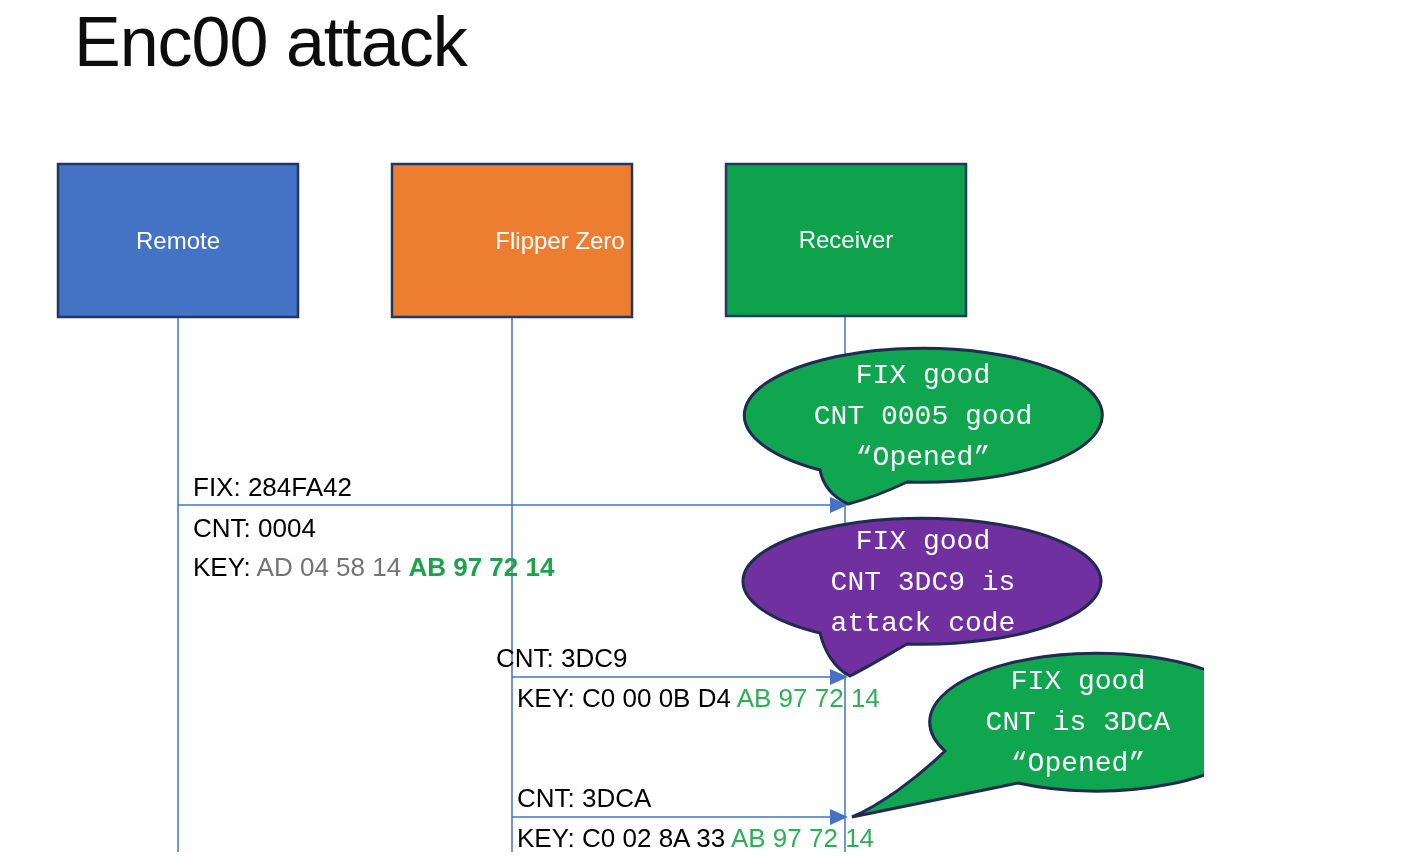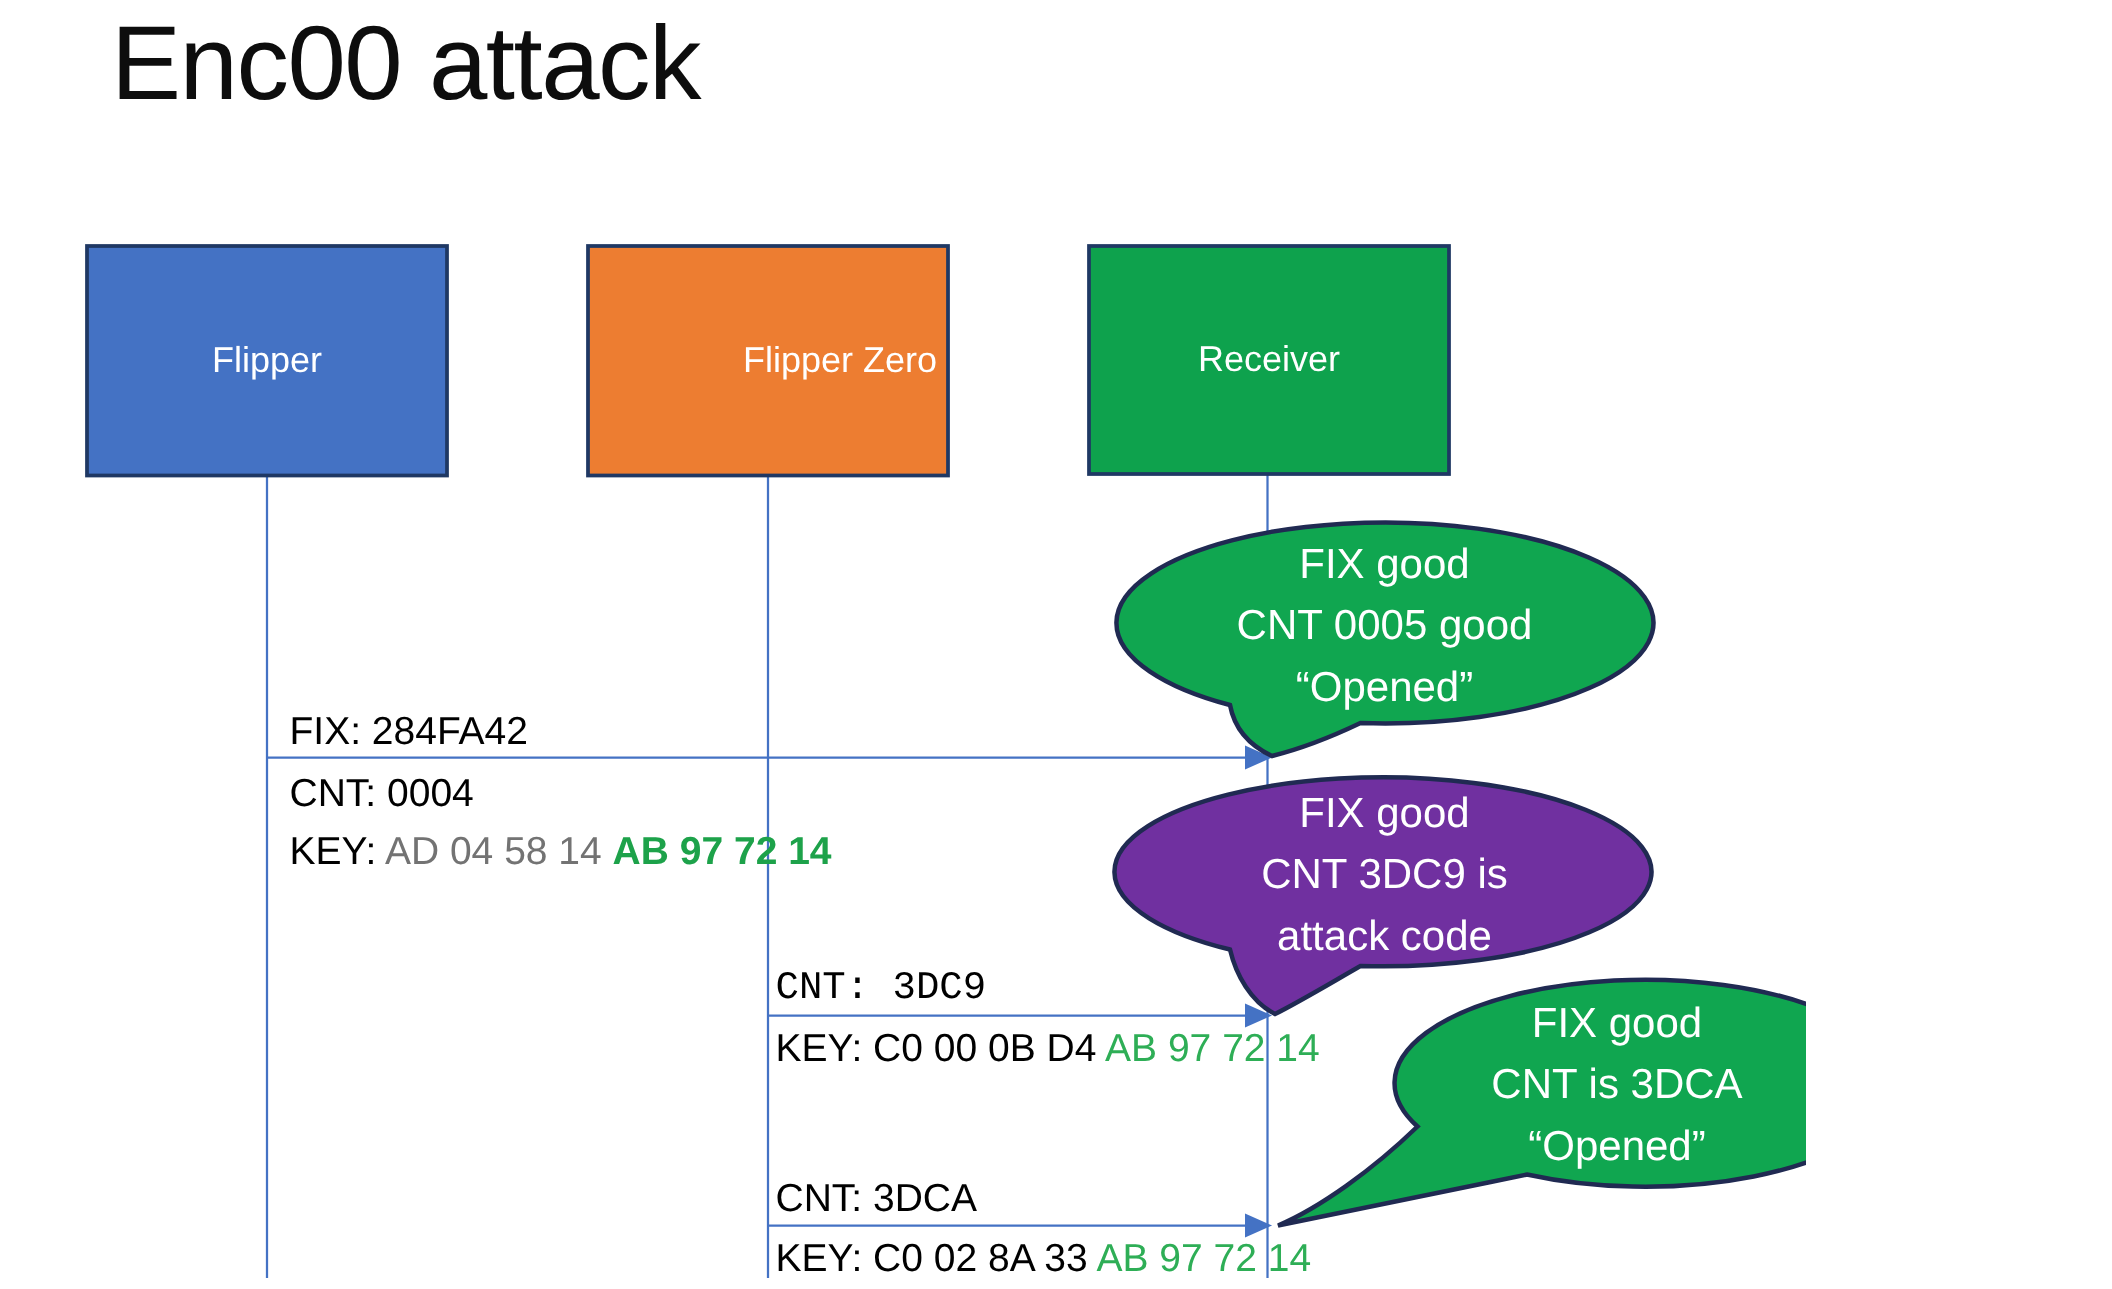--- a/index.html
+++ b/index.html
@@ -17,21 +17,21 @@
     color:#fff;font-size:24px;white-space:nowrap;
   }
   .msg{
     position:absolute;font-size:26px;color:#000;white-space:nowrap;line-height:30px;
   }
   .seg-red{color:#737373;}
   .seg-green-bold{color:#1da24a;font-weight:bold;}
   .seg-green{color:#2eae56;}
   .bubble-text{
     position:absolute;display:flex;flex-direction:column;align-items:center;justify-content:center;
-    color:#fff;font-size:28px;line-height:41px;text-align:center;white-space:nowrap;
+    color:#fff;font-size:28px;line-height:41px;text-align:center;white-space:nowrap;font-family:Liberation Mono, monospace;
   }
 </style>
 </head>
 <body>
 
 <div class="slide">
 
   <div class="title">Enc00 attack</div>
 
   <svg width="1408" height="859" viewBox="0 0 1408 859">
@@ -55,29 +55,29 @@
 
     <rect x="58" y="164" width="240" height="153" stroke-width="2.5" stroke="#1F3864" fill="#4472C4"></rect>
     <rect x="392" y="164" width="240" height="153" stroke-width="2.5" stroke="#1F3864" fill="#ED7D31"></rect>
     <rect x="726" y="164" width="240" height="152" stroke-width="2.5" stroke="#1F3864" fill="#0EA24D"></rect>
 
     <path d="M 848 504 C 833 497 823 486 820 470 A 179 67 0 1 1 907 482 C 884 493 864 500 848 504 Z" stroke="#202A52" stroke-width="3" fill="#10A650"></path>
     <path d="M 850 676 C 834 668 824 650 820 633 A 179 63 0 1 1 907 644 C 886 656 866 668 850 676 Z" stroke="#202A52" stroke-width="3" fill="#7030A0"></path>
     <path d="M 852 817 C 880 805 915 780 945 751 A 167 69 0 1 1 1018 783 C 960 795 900 807 852 817 Z" stroke="#202A52" stroke-width="3" fill="#10A650"></path>
   </svg>
 
-  <div class="actor-label" style="left:58px;top:164px;width:240px;height:153px;">Flipper</div>
+  <div class="actor-label" style="left:58px;top:164px;width:240px;height:153px;">Remote</div>
   <div class="actor-label" style="left:392px;top:164px;width:240px;height:153px;margin-left:48px;">Flipper Zero</div>
   <div class="actor-label" style="left:726px;top:164px;width:240px;height:152px;">Receiver</div>
 
   <div class="msg" style="left:193px;top:472px;">FIX: 284FA42</div>
   <div class="msg" style="left:193px;top:513px;"><span>CNT: 0004</span></div>
   <div class="msg" style="left:193px;top:552px;"><span>KEY: </span><span class="seg-red">AD 04 58 14 </span><span class="seg-green-bold">AB 97 72 14</span></div>
 
-  <div class="msg" style="left:517px;top:643px;font-family:Liberation Mono, monospace;">CNT: 3DC9</div>
+  <div class="msg" style="left:496px;top:643px;">CNT: 3DC9</div>
   <div class="msg" style="left:517px;top:683px;"><span>KEY: C0 00 0B D4 </span><span class="seg-green">AB 97 72 14</span></div>
 
   <div class="msg" style="left:517px;top:783px;">CNT: 3DCA</div>
   <div class="msg" style="left:517px;top:823px;"><span>KEY: C0 02 8A 33 </span><span class="seg-green">AB 97 72 14</span></div>
 
   <div class="bubble-text" style="left:763px;top:351px;width:320px;height:130px;">
     <div>FIX good</div>
     <div>CNT 0005 good</div>
     <div>“Opened”</div>
   </div>

